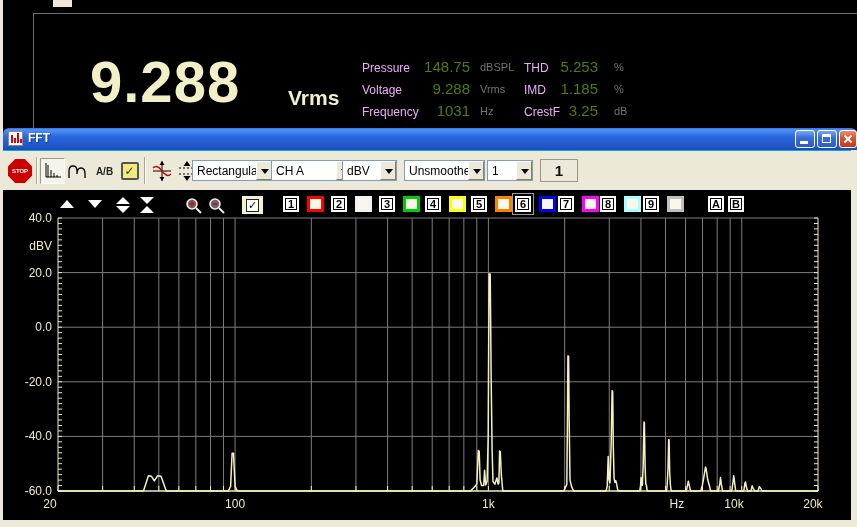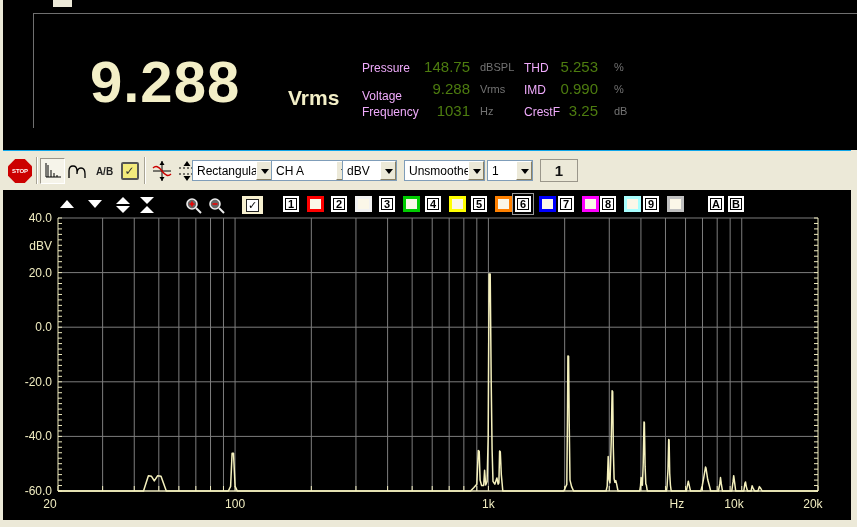--- a/index.html
+++ b/index.html
@@ -76,38 +76,57 @@
   <div class="top-panel">
     <div class="top-tab"></div>
     <div class="panel-border-top"></div>
     <div class="panel-border-side"></div>
     <div class="big-value">9.288</div>
     <div class="big-unit">Vrms</div>
 
     <div class="m-label" style="left:362px;top:61px">Pressure</div>
     <div class="m-value" style="left:395px;top:58px;width:75px">148.75</div>
     <div class="m-unit" style="left:480px;top:61px">dBSPL</div>
-    <div class="m-label" style="left:362px;top:89px">Voltage</div>
+    <div class="m-label" style="left:362px;top:83px">Voltage</div>
     <div class="m-value" style="left:395px;top:80px;width:75px">9.288</div>
     <div class="m-unit" style="left:480px;top:83px">Vrms</div>
     <div class="m-label" style="left:362px;top:105px">Frequency</div>
     <div class="m-value" style="left:395px;top:102px;width:75px">1031</div>
     <div class="m-unit" style="left:480px;top:105px">Hz</div>
 
     <div class="m-label" style="left:524px;top:61px">THD</div>
     <div class="m-value" style="left:535px;top:58px;width:63px">5.253</div>
     <div class="m-unit" style="left:614px;top:61px">%</div>
     <div class="m-label" style="left:524px;top:83px">IMD</div>
-    <div class="m-value" style="left:535px;top:80px;width:63px">0.990</div>
+    <div class="m-value" style="left:535px;top:80px;width:63px">1.185</div>
     <div class="m-unit" style="left:614px;top:83px">%</div>
     <div class="m-label" style="left:524px;top:105px">CrestF</div>
     <div class="m-value" style="left:535px;top:102px;width:63px">3.25</div>
     <div class="m-unit" style="left:614px;top:105px">dB</div>
   </div>
 
+  <div class="titlebar">
+    <div class="title-icon">
+      <i style="left:2px;height:8px"></i>
+        <i style="left:5px;height:5px"></i>
+        <i style="left:8px;height:10px"></i>
+        <i style="left:11px;height:4px"></i>
+    </div>
+    <div class="title-text">FFT</div>
+    <div class="tb-btn" style="left:792px">
+        <span class="glyph-min"></span>
+      </div>
+    <div class="tb-btn" style="left:814px">
+        <span class="glyph-max"></span>
+      </div>
+    <div class="tb-btn close" style="left:836px">
+        <span class="glyph-x1"></span>
+        <span class="glyph-x2"></span>
+      </div>
+  </div>
 
   <div class="toolbar">
     <div class="stop-btn">STOP</div>
     <div class="tsep" style="left:33px"></div>
 
     <div class="icon-btn pressed" style="left:37px">
       <svg width="20" height="18">
         <path d="M3 1 V15 H18" stroke="#000" fill="none"></path>
         <path d="M5 15 V3 M8 15 V8 M11 15 V11 M14 15 V13" stroke="#000" fill="none"></path>
       </svg>

